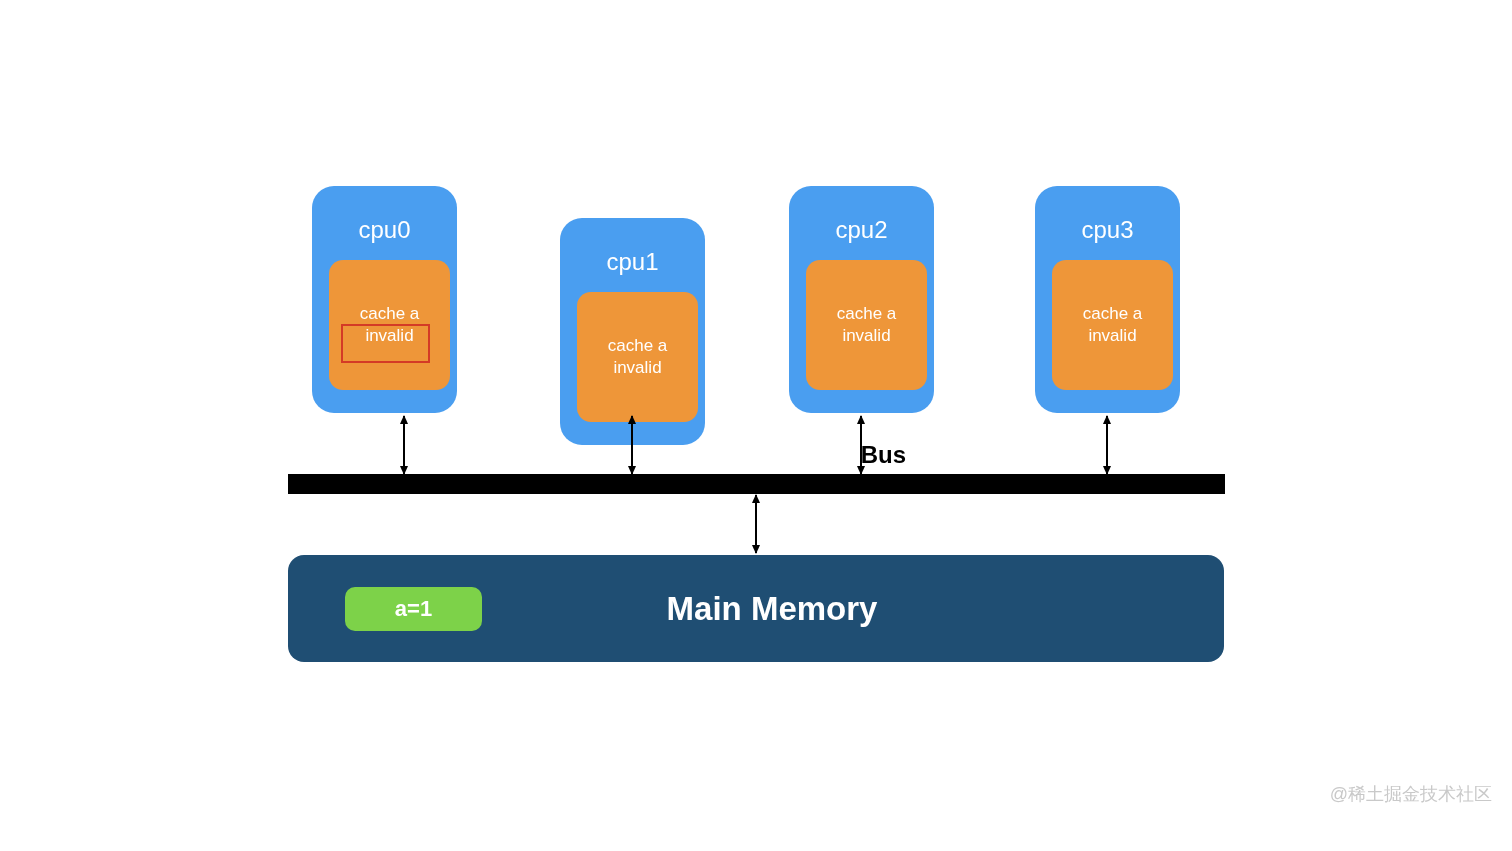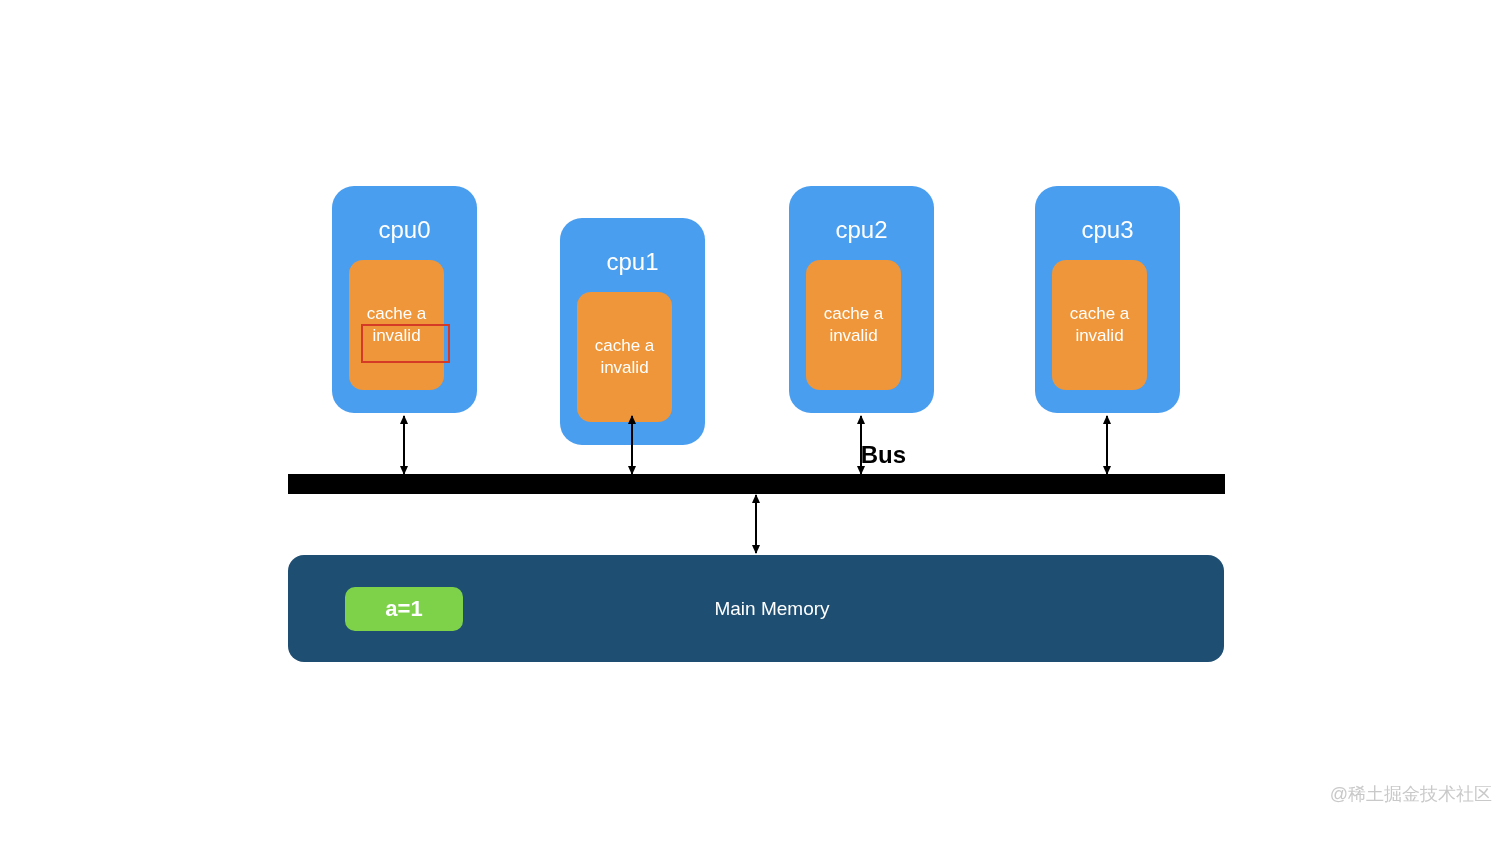--- a/index.html
+++ b/index.html
@@ -19,32 +19,32 @@
     font-family: "Liberation Sans", "DejaVu Sans", sans-serif;
   }
 
   
   .cpu-box {
     position: absolute;
     top: 186px; width: 145px; height: 227px;
     background: var(--cpu-box);
     border-radius: 22px;
   }
-  .cpu-0 { left: 332px; padding-left: 38px; }
+  .cpu-0 { left: 312px; padding-left: 38px; }
   .cpu-1 { left: 560px; margin-top: 32px; }
   .cpu-2 { left: 789px; padding-left: 20px; }
   .cpu-3 { left: 1035px; text-decoration: underline; }
   .cpu-label {
     position: absolute; top: 30px; left: 0; right: 0;
     text-align: center;
     color: #ffffff; font-size: 24px; font-weight: 400;
   }
   .cache-box {
     position: absolute; left: 17px; top: 74px;
-    width: 95px; height: 130px;
+    width: 121px; height: 130px;
     background: var(--cache-box);
     border-radius: 14px;
     display: flex; flex-direction: column;
     align-items: center; justify-content: center;
     color: #ffffff; font-size: 17px; line-height: 22px;
     text-align: center;
   }
   .highlight-rect {
     position: absolute; left: 29px; top: 138px;
     width: 89px; height: 39px;
@@ -89,25 +89,25 @@
   
   .memory-box {
     position: absolute; left: 288px; top: 555px;
     width: 936px; height: 107px;
     background: var(--memory-box);
     border-radius: 16px;
   }
   .memory-label {
     position: absolute; inset: 0;
     display: flex; align-items: center; justify-content: center;
-    color: #ffffff; font-size: 19px; font-weight: 400; padding-left: 32px;
+    color: #ffffff; font-size: 33px; font-weight: 700; padding-left: 32px;
   }
   .value-box {
     position: absolute; left: 57px; top: 32px;
-    width: 118px; height: 44px;
+    width: 137px; height: 44px;
     background: var(--value-box);
     border-radius: 10px;
     display: flex; align-items: center; justify-content: center;
     color: #ffffff; font-size: 22px; font-weight: 700;
   }
 
   .watermark {
     position: absolute; right: 20px; top: 782px;
     color: var(--watermark-text); font-size: 18px;
   }

